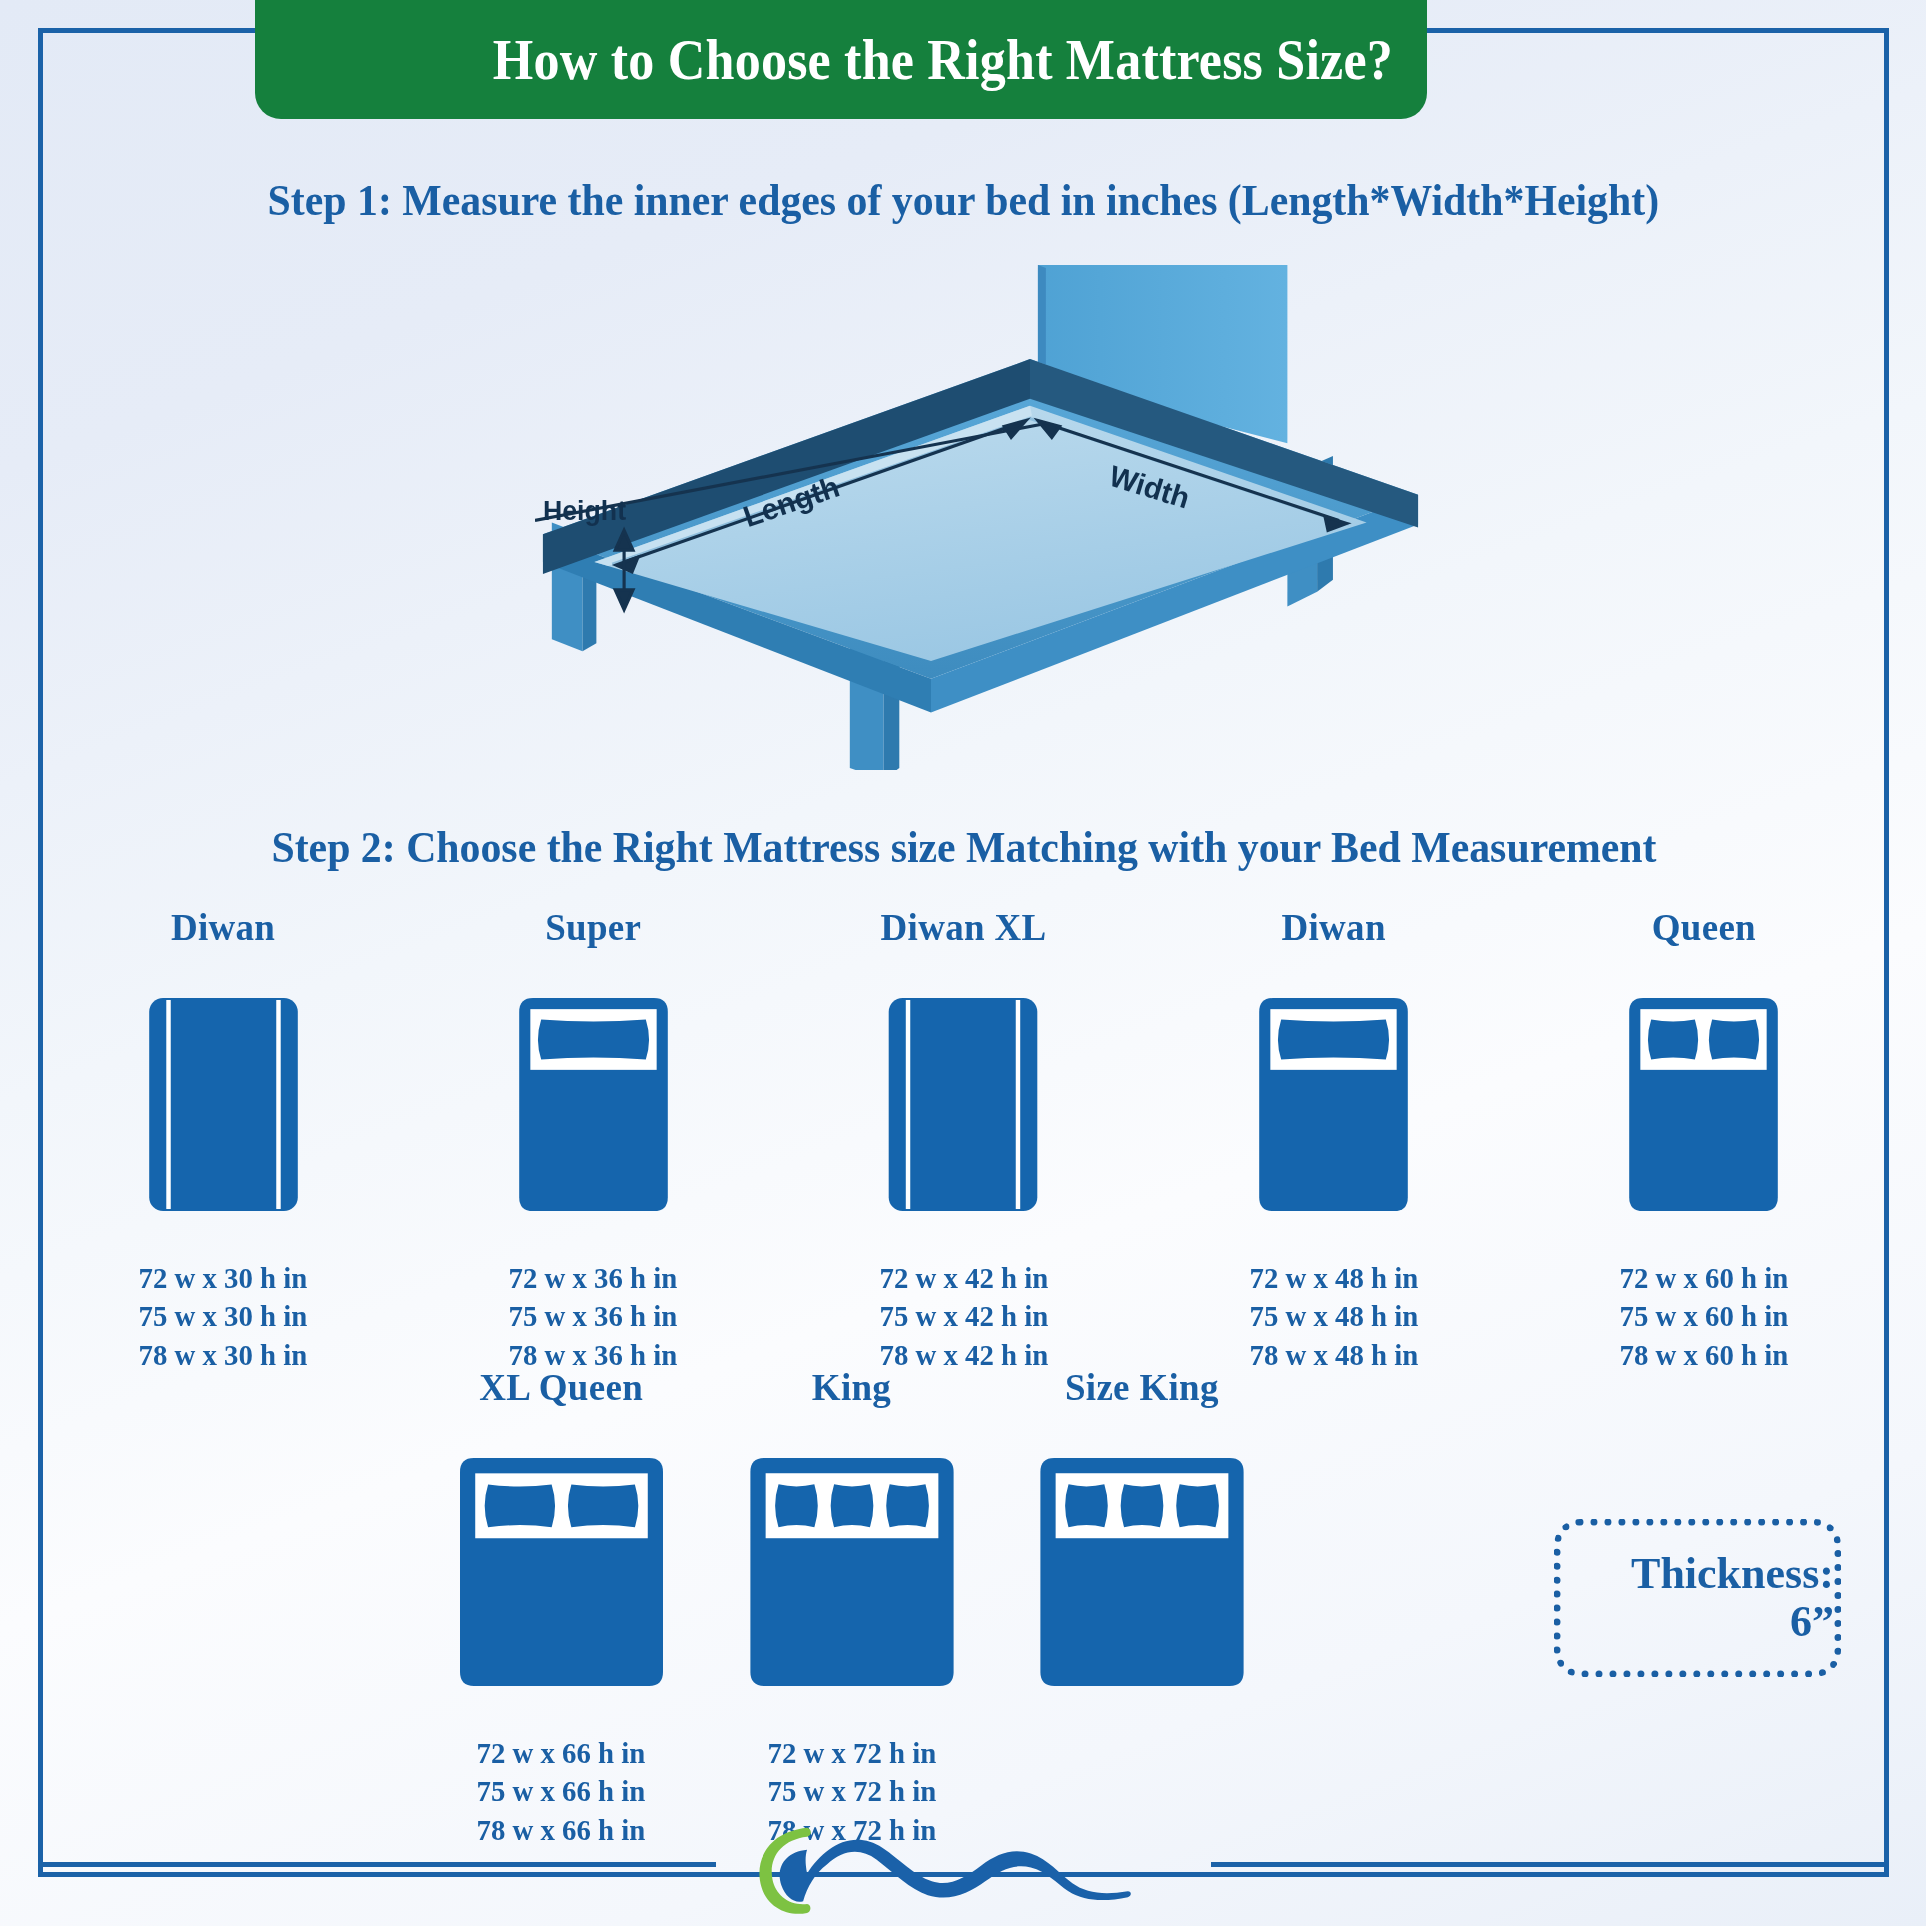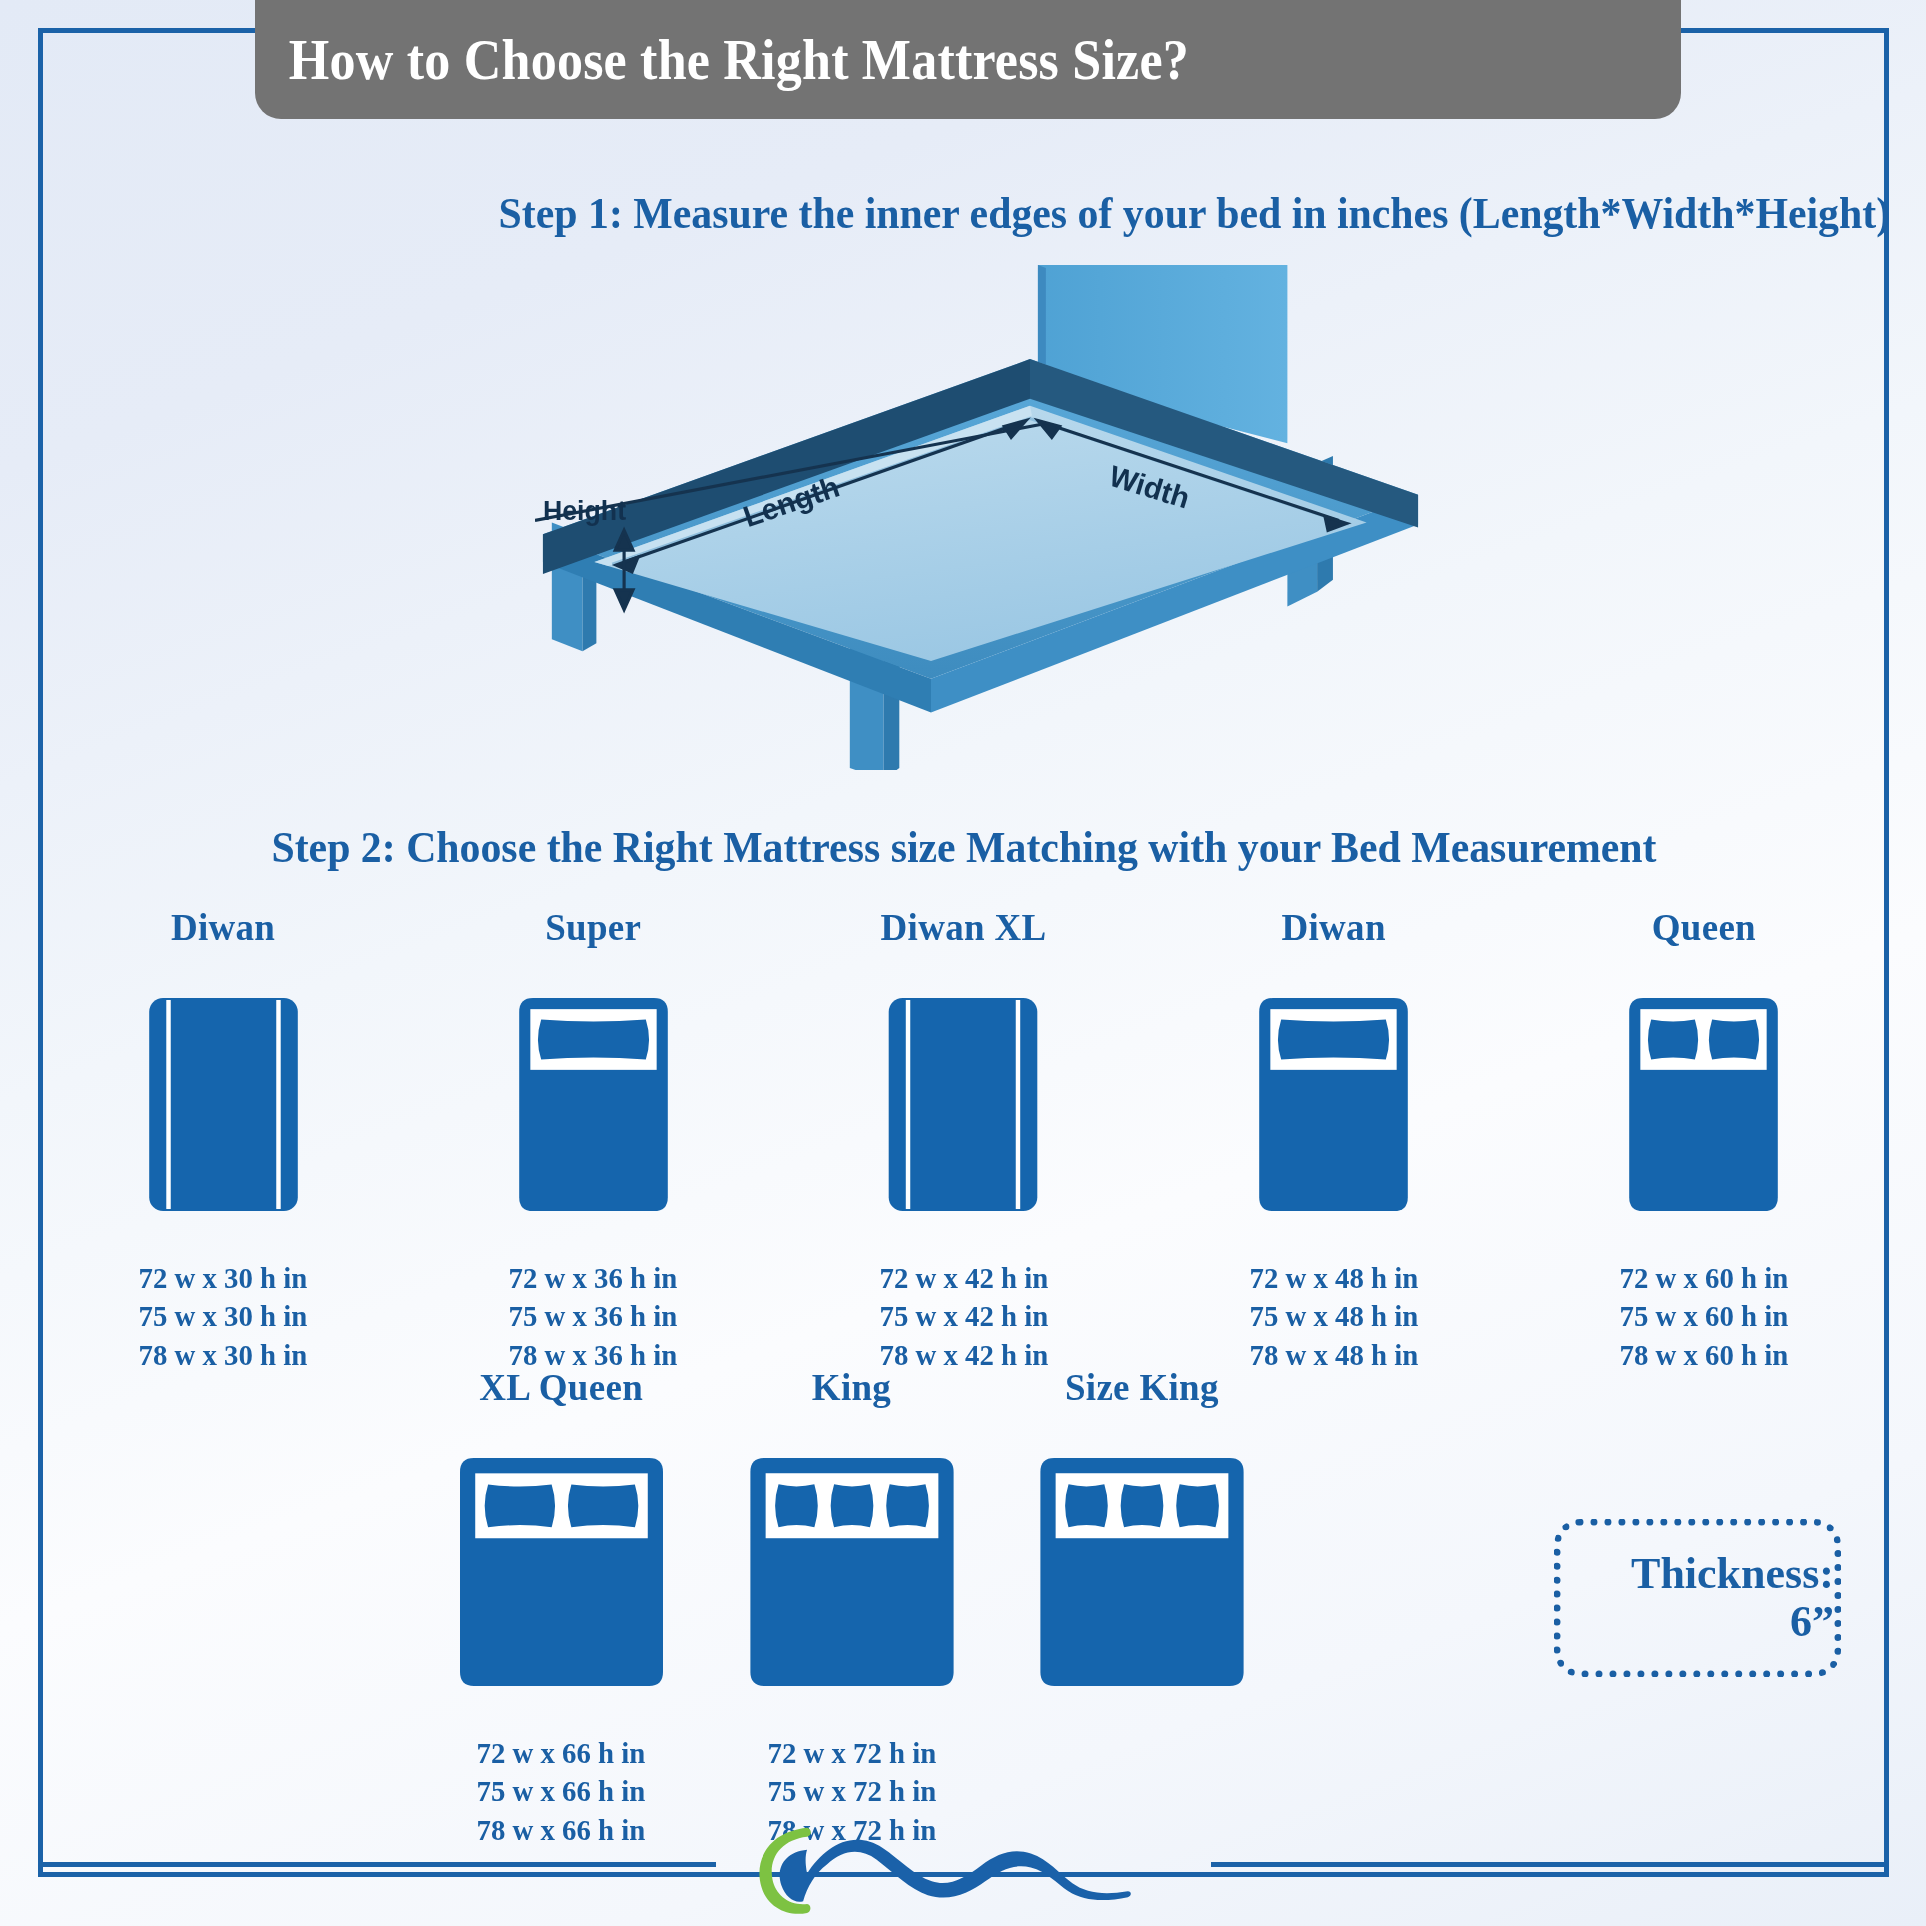--- a/index.html
+++ b/index.html
@@ -10,41 +10,41 @@
     position:relative;overflow:hidden;
   }
   
   #frame{
     position:absolute;left:38px;top:28px;right:38px;bottom:50px;
     border:5px solid #1b62a8;
     box-sizing:border-box;
   }
   
   #banner{
-    position:absolute;left:255px;top:0px;width:1426px;height:119px;
-    background:#737373;
+    position:absolute;left:255px;top:0px;width:1172px;height:119px;
+    background:#15803d;
     border-bottom-left-radius:26px;border-bottom-right-radius:26px;
-    display:flex;align-items:center;justify-content:flex-start;
+    display:flex;align-items:center;justify-content:flex-end;
     z-index:5;
   }
   #banner h1{
     margin:0;color:#ffffff;
     font-family:"Liberation Serif",serif;
     font-weight:bold;font-size:56px;letter-spacing:0.2px;
     transform:scaleX(.93);
     white-space:nowrap;
   }
   
   .step{
     position:absolute;left:0;width:100%;text-align:center;
     color:#1A5FA4;font-family:"Liberation Serif",serif;
     font-weight:bold;font-size:44px;white-space:nowrap;
   }
   .step span{display:inline-block;transform:scaleX(.95);}
-  #step1{top:188px;text-align:right;}
+  #step1{top:175px;}
   #step2{top:822px;}
 
   
   #bedwrap{position:absolute;left:535px;top:265px;width:891px;height:505px;}
   #bedwrap svg{display:block;}
   .bedlabel{
     font-family:"Liberation Sans",sans-serif;
     font-weight:bold;fill:#12314f;
   }
 

